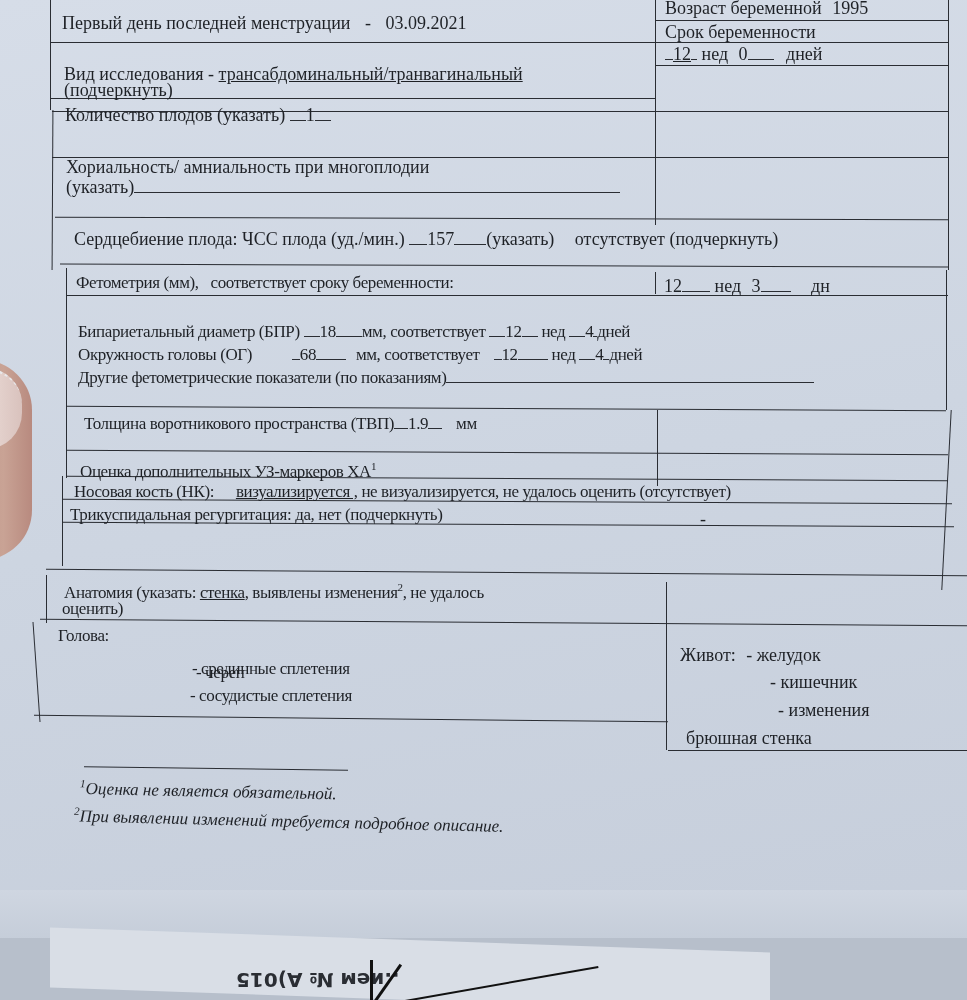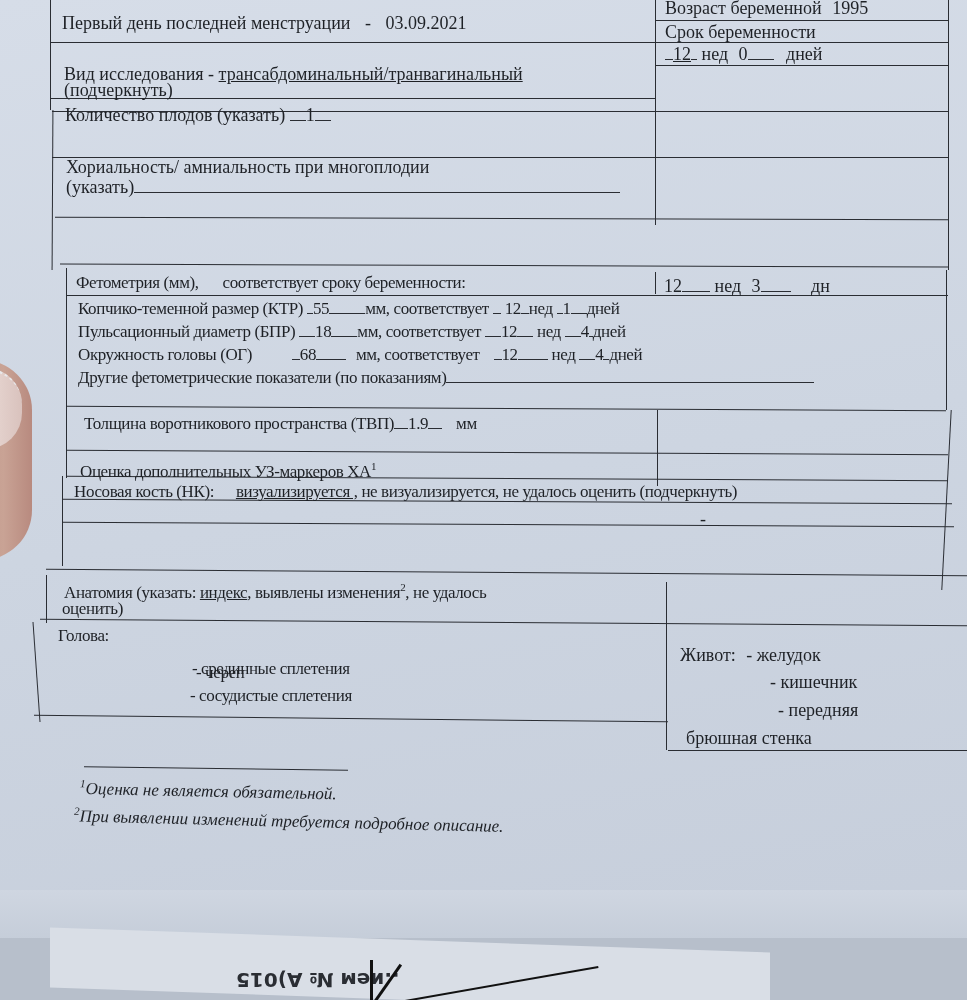--- a/index.html
+++ b/index.html
@@ -133,41 +133,39 @@
   <div class="cell-text" style="left:65px; top:104px;">
     <span>Количество плодов (указать)</span>
     <span class="blank" style="width:16px;"></span><span>1</span><span class="blank" style="width:16px;"></span>
   </div>
 
   <div class="cell-text" style="left:66px; top:156px;">Хориальность/ амниальность при многоплодии</div>
   <div class="cell-text" style="left:66px; top:176px;">
     <span>(указать)</span><span class="blank" style="width:486px;"></span>
   </div>
 
+  <div class="cell-text" style="left:74px; top:228px;">
+    <span>Сердцебиение  плода: ЧСС плода (уд./мин.)</span>
+    <span class="blank" style="width:18px;"></span><span>157</span><span class="blank" style="width:32px;"></span><span>(указать)</span>
+    <span style="margin-left:16px;">отсутствует (подчеркнуть)</span>
+  </div>
 
   <div class="cell-text narrow" style="left:76px; top:272px;">
     <span>Фетометрия (мм),</span>
-    <span style="margin-left:20px;">соответствует сроку беременности:</span>
+    <span style="margin-left:8px;">соответствует сроку беременности:</span>
   </div>
   <div class="cell-text" style="left:664px; top:275px;">
     <span>12</span><span class="blank" style="width:28px;"></span>
     <span>нед</span>
     <span style="margin-left:6px;">3</span><span class="blank" style="width:30px;"></span>
     <span style="margin-left:16px;">дн</span>
   </div>
 
-  <div class="cell-text narrow" style="left:78px; top:297px;">
-    <span>Копчико-теменной размер (КТР)</span>
-    <span class="blank" style="width:6px;"></span><span>55</span><span class="blank" style="width:36px;"></span><span>мм, соответствует</span>
-    <span class="blank" style="width:8px;"></span>
-    <span>12</span><span class="blank" style="width:8px;"></span><span>нед</span>
-    <span class="blank" style="width:6px;"></span><span>1</span><span class="blank" style="width:16px;"></span><span>дней</span>
-  </div>
   <div class="cell-text narrow" style="left:78px; top:320px;">
-    <span>Пульсационный диаметр (БПР)</span>
+    <span>Бипариетальный диаметр (БПР)</span>
     <span class="blank" style="width:16px;"></span><span>18</span><span class="blank" style="width:26px;"></span><span>мм, соответствует</span>
     <span class="blank" style="width:16px;"></span><span>12</span><span class="blank" style="width:16px;"></span>
     <span>нед</span>
     <span class="blank" style="width:16px;"></span><span>4</span><span class="blank" style="width:4px;"></span><span>дней</span>
   </div>
   <div class="cell-text narrow" style="left:78px; top:343px;">
     <span>Окружность головы (ОГ)</span>
     <span class="blank" style="width:8px; margin-left:36px;"></span><span>68</span><span class="blank" style="width:30px;"></span>
     <span style="margin-left:6px;">мм, соответствует</span>
     <span class="blank" style="width:8px; margin-left:10px;"></span><span>12</span><span class="blank" style="width:30px;"></span>
@@ -183,43 +181,46 @@
     <span style="margin-left:10px;">мм</span>
   </div>
 
   <div class="cell-text narrow" style="left:80px; top:455px;">
     <span>Оценка дополнительных УЗ-маркеров ХА</span><sup>1</sup>
   </div>
 
   <div class="cell-text narrow" style="left:74px; top:481px;">
     <span>Носовая кость (НК):</span>
     <span class="u" style="margin-left:18px;">визуализируется ,</span>
-    <span>не визуализируется, не удалось оценить (подчеркнуть)</span>
-  </div>
-
+    <span>не визуализируется, не удалось оценить (отсутствует)</span>
+  </div>
+
+  <div class="cell-text narrow" style="left:70px; top:504px;">
+    <span>Трикуспидальная регургитация:  да, нет  (подчеркнуть)</span>
+  </div>
   <div class="cell-text" style="left:700px; top:508px;">-</div>
 
 
   <div class="cell-text narrow" style="left:64px; top:576px;">
     <span>Анатомия (указать:</span>
-    <span class="u">индекс</span><span>, выявлены изменения</span><sup>2</sup><span>, не удалось</span>
+    <span class="u">стенка</span><span>, выявлены изменения</span><sup>2</sup><span>, не удалось</span>
   </div>
   <div class="cell-text narrow" style="left:62px; top:598px;">оценить)</div>
 
   <div class="cell-text narrow" style="left:58px; top:625px;">Голова:</div>
   <div class="cell-text narrow" style="left:196px; top:630px;margin-top:32px;">- череп</div>
   <div class="cell-text narrow" style="left:192px; top:658px;">- срединные сплетения</div>
   <div class="cell-text narrow" style="left:190px; top:685px;">- сосудистые сплетения</div>
 
   <div class="cell-text" style="left:680px; top:644px;">
     <span>Живот:</span>
     <span style="margin-left:6px;margin-top:40px;">- желудок</span>
   </div>
   <div class="cell-text" style="left:770px; top:671px;">- кишечник</div>
-  <div class="cell-text" style="left:778px; top:699px;">- передняя</div>
+  <div class="cell-text" style="left:778px; top:699px;">- изменения</div>
   <div class="cell-text" style="left:686px; top:727px;">брюшная стенка</div>
 
   <div style="position:absolute; left:84px; top:768px; width:264px; border-top:1.5px solid #2a2d33; transform:rotate(0.8deg);"></div>
   <div class="fn" style="left:80px; top:780px; transform:rotate(1.2deg);">
     <sup>1</sup><span>Оценка не является обязательной.</span>
   </div>
   <div class="fn" style="left:74px; top:810px; transform:rotate(1.4deg);">
     <sup>2</sup><span>При выявлении изменений требуется подробное описание.</span>
   </div>
 </div>

